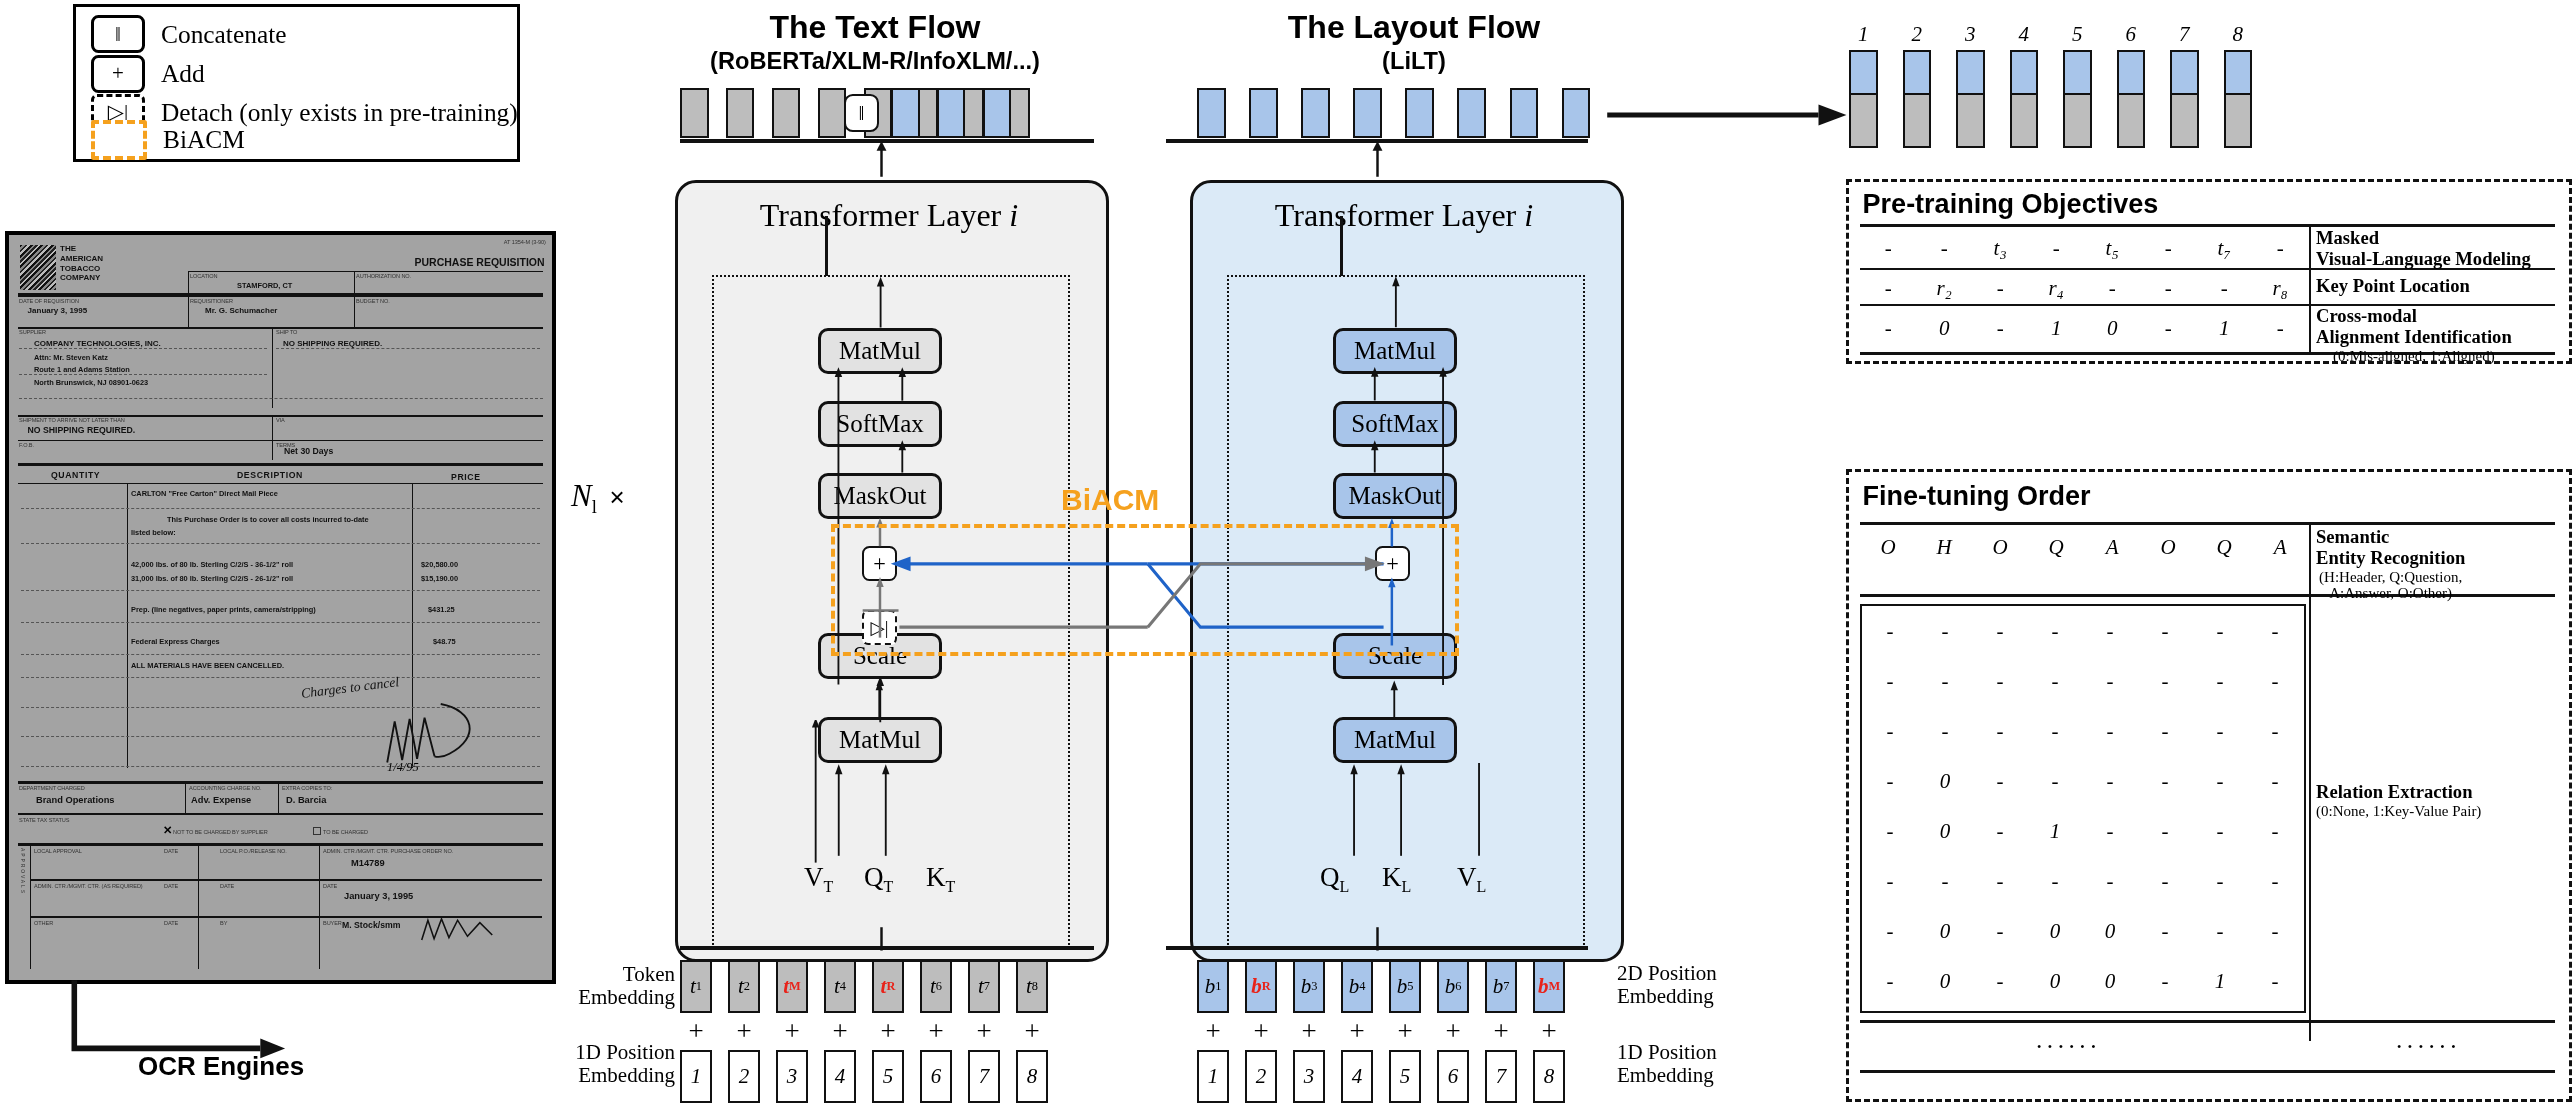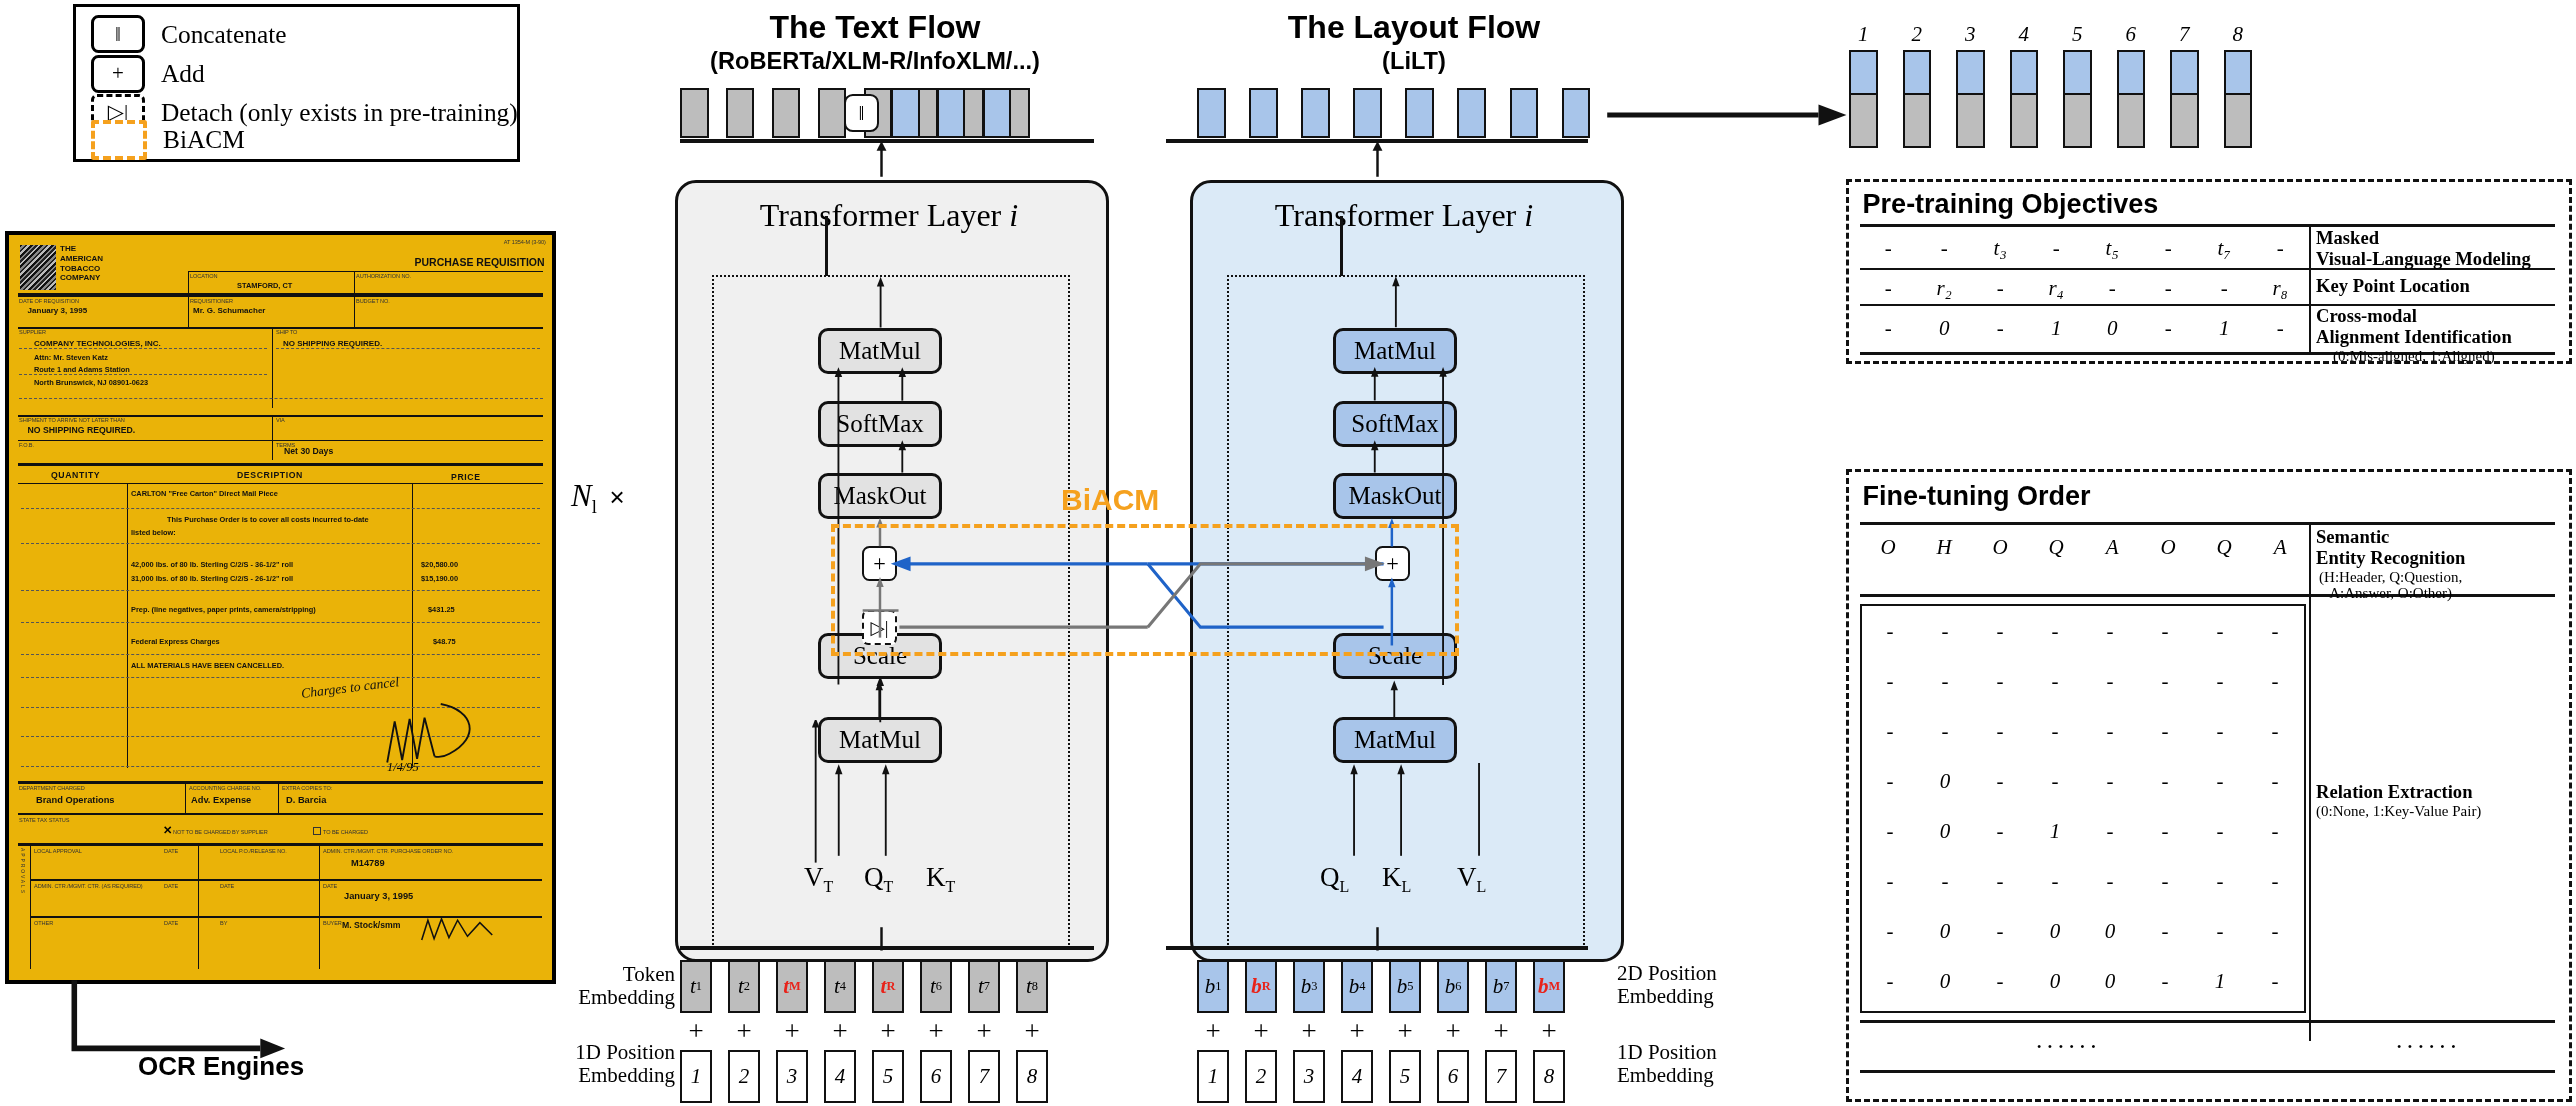--- a/index.html
+++ b/index.html
@@ -11,21 +11,21 @@
   
   #legend{left:73px;top:3.7px;width:441px;height:152px;border:3.1px solid #000;background:#fff;}
   .legrow{position:absolute;display:flex;align-items:center;}
   .legbox{width:48px;height:32px;border:3.1px solid #000;border-radius:7.4px;
           display:flex;align-items:center;justify-content:center;font-size:21px;background:#fff;}
   .legbox.dash{border:3.1px dashed #000;border-radius:6.2px;}
   .legbox.biacm{border:4.3px dashed #f5a11e;border-radius:2.5px;}
   .legtext{margin-left:16px;font-size:25.4px;white-space:nowrap;}
 
   
-  #docimg{left:5px;top:231px;width:543px;height:745px;border:4.3px solid #000;background:#eab308;
+  #docimg{left:5px;top:231px;width:543px;height:745px;border:4.3px solid #000;background:#a3a3a3;
           overflow:hidden;}
   .dline{position:absolute;background:#111;}
   .ddash{position:absolute;border-top:1.2px dashed #555;}
   .dtxt{position:absolute;font-family:"Liberation Sans",sans-serif;color:#111;white-space:nowrap;}
   .dlbl{font-size:5.6px;letter-spacing:-0.1px;color:#333;}
   .dval{font-weight:bold;}
   .logo{position:absolute;width:36px;height:45px;background:
         repeating-linear-gradient(135deg,#111 0 1.9px,#888 1.9px 3.7px,#222 3.7px 5.6px,#bbb 5.6px 7.4px);}
 
   
@@ -99,21 +99,21 @@
   <div class="dline" style="left:345px;top:36px;width:1.2px;height:57px;"></div>
   <div class="dline" style="left:179px;top:36px;width:355px;height:1.2px;"></div>
 
   <div class="dtxt dlbl" style="left:181px;top:38px;">LOCATION</div>
   <div class="dtxt dval" style="left:228px;top:46px;font-size:7.4px;">STAMFORD, CT</div>
   <div class="dtxt dlbl" style="left:347px;top:38px;">AUTHORIZATION NO.</div>
 
   <div class="dtxt dlbl" style="left:10px;top:63px;">DATE OF REQUISITION</div>
   <div class="dtxt dval" style="left:18.6px;top:71px;font-size:8px;">January 3, 1995</div>
   <div class="dtxt dlbl" style="left:181px;top:63px;">REQUISITIONER</div>
-  <div class="dtxt dval" style="left:184px;top:71px;font-size:8px;">Mr. G. Schumacher</div>
+  <div class="dtxt dval" style="left:196px;top:71px;font-size:8px;">Mr. G. Schumacher</div>
   <div class="dtxt dlbl" style="left:347px;top:63px;">BUDGET NO.</div>
 
   <div class="dline" style="left:8.7px;top:92px;width:525px;height:1.9px;"></div>
   <div class="dtxt dlbl" style="left:10px;top:94px;">SUPPLIER</div>
   <div class="dtxt dlbl" style="left:267px;top:94px;">SHIP TO</div>
   <div class="dline" style="left:263px;top:92px;width:1.2px;height:81px;"></div>
 
   <div class="dtxt dval" style="left:25px;top:104px;font-size:8px;">COMPANY TECHNOLOGIES, INC.</div>
   <div class="dtxt dval" style="left:25px;top:118px;font-size:7.4px;">Attn: Mr. Steven Katz</div>
   <div class="dtxt dval" style="left:25px;top:130px;font-size:7.4px;">Route 1 and Adams Station</div>

